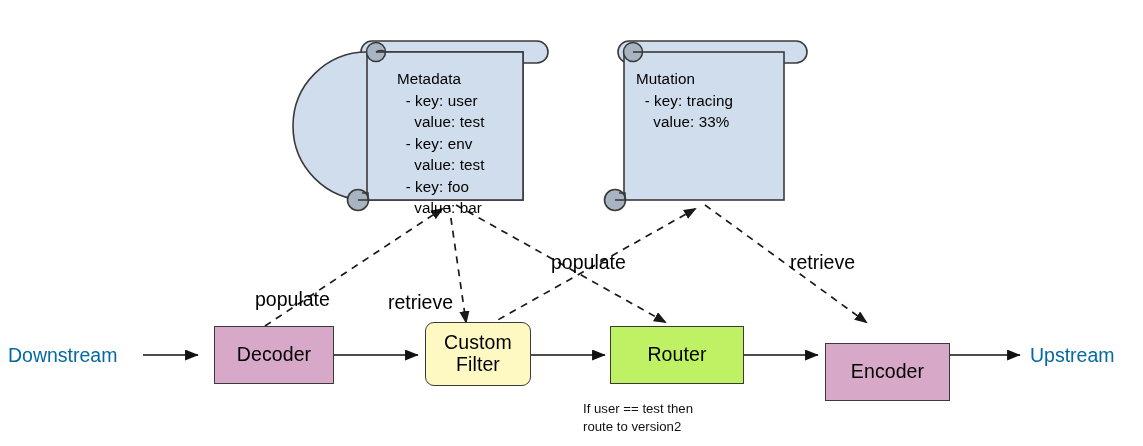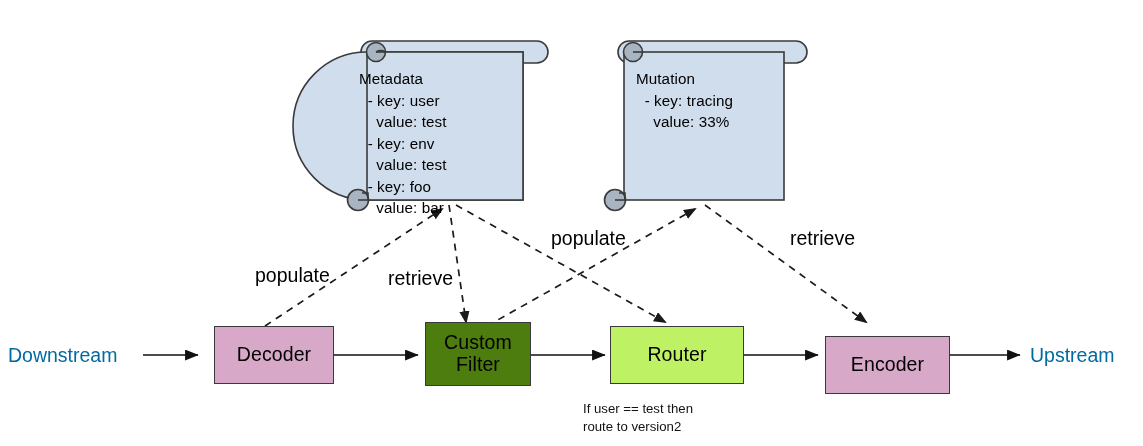--- a/index.html
+++ b/index.html
@@ -31,29 +31,30 @@
     display: flex;
     align-items: center;
     justify-content: center;
     text-align: center;
     line-height: 1.12;
     color: #000000;
     font-size: 19.5px;
     letter-spacing: 0.1px;
   }
   .node-decoder { background: #d7a8c8; }
-  .node-filter  { background: #4d7c0f; }
+  .node-filter  { background: #fef9c3; border-radius: 9px; }
   .node-router  { background: #bef264; }
   .node-encoder { background: #d7a8c8; }
 
   .edge-text {
     position: absolute;
     color: #000000;
     font-size: 19.5px;
     white-space: nowrap;
+    margin-top: 24px;
   }
   .small-note {
     position: absolute;
     color: #111111;
     font-size: 13.2px;
     line-height: 1.34;
     white-space: pre;
   }
   .endpoint-label {
     position: absolute;
@@ -126,21 +127,21 @@
       <line x1="449" y1="205" x2="466" y2="322" marker-end="url(#arrowDash)"></line>
 
       <line x1="487" y1="326" x2="695" y2="209" marker-end="url(#arrowDash)"></line>
 
       <line x1="456" y1="205" x2="665" y2="322" marker-end="url(#arrowDash)"></line>
 
       <line x1="705" y1="205" x2="866" y2="322" marker-end="url(#arrowDash)"></line>
     </g>
   </svg>
 
-  <div class="scroll-text" style="left:359px; top:68px; width:140px;">Metadata
+  <div class="scroll-text" style="left:397px; top:68px; width:140px;">Metadata
   - key: user
     value: test
   - key: env
     value: test
   - key: foo
     value: bar</div>
 
   <div class="scroll-text" style="left:636px; top:68px; width:145px;">Mutation
   - key: tracing
     value: 33%</div>
@@ -155,21 +156,21 @@
 
   <div class="node node-filter" style="left:425px; top:322px; width:106px; height:64px;">
     <span style="white-space:pre;">Custom
 Filter</span>
   </div>
 
   <div class="node node-router" style="left:610px; top:326px; width:134px; height:58px;">
     <span>Router</span>
   </div>
 
-  <div class="node node-encoder" style="left:825px; top:336px; width:125px; height:58px;">
+  <div class="node node-encoder" style="left:825px; top:343px; width:125px; height:58px;">
     <span>Encoder</span>
   </div>
 
   <div class="edge-text" style="left:255px; top:264px;">populate</div>
 
   <div class="edge-text" style="left:388px; top:267px;">retrieve</div>
 
   <div class="edge-text" style="left:551px; top:227px;">populate</div>
 
   <div class="edge-text" style="left:790px; top:227px;">retrieve</div>

